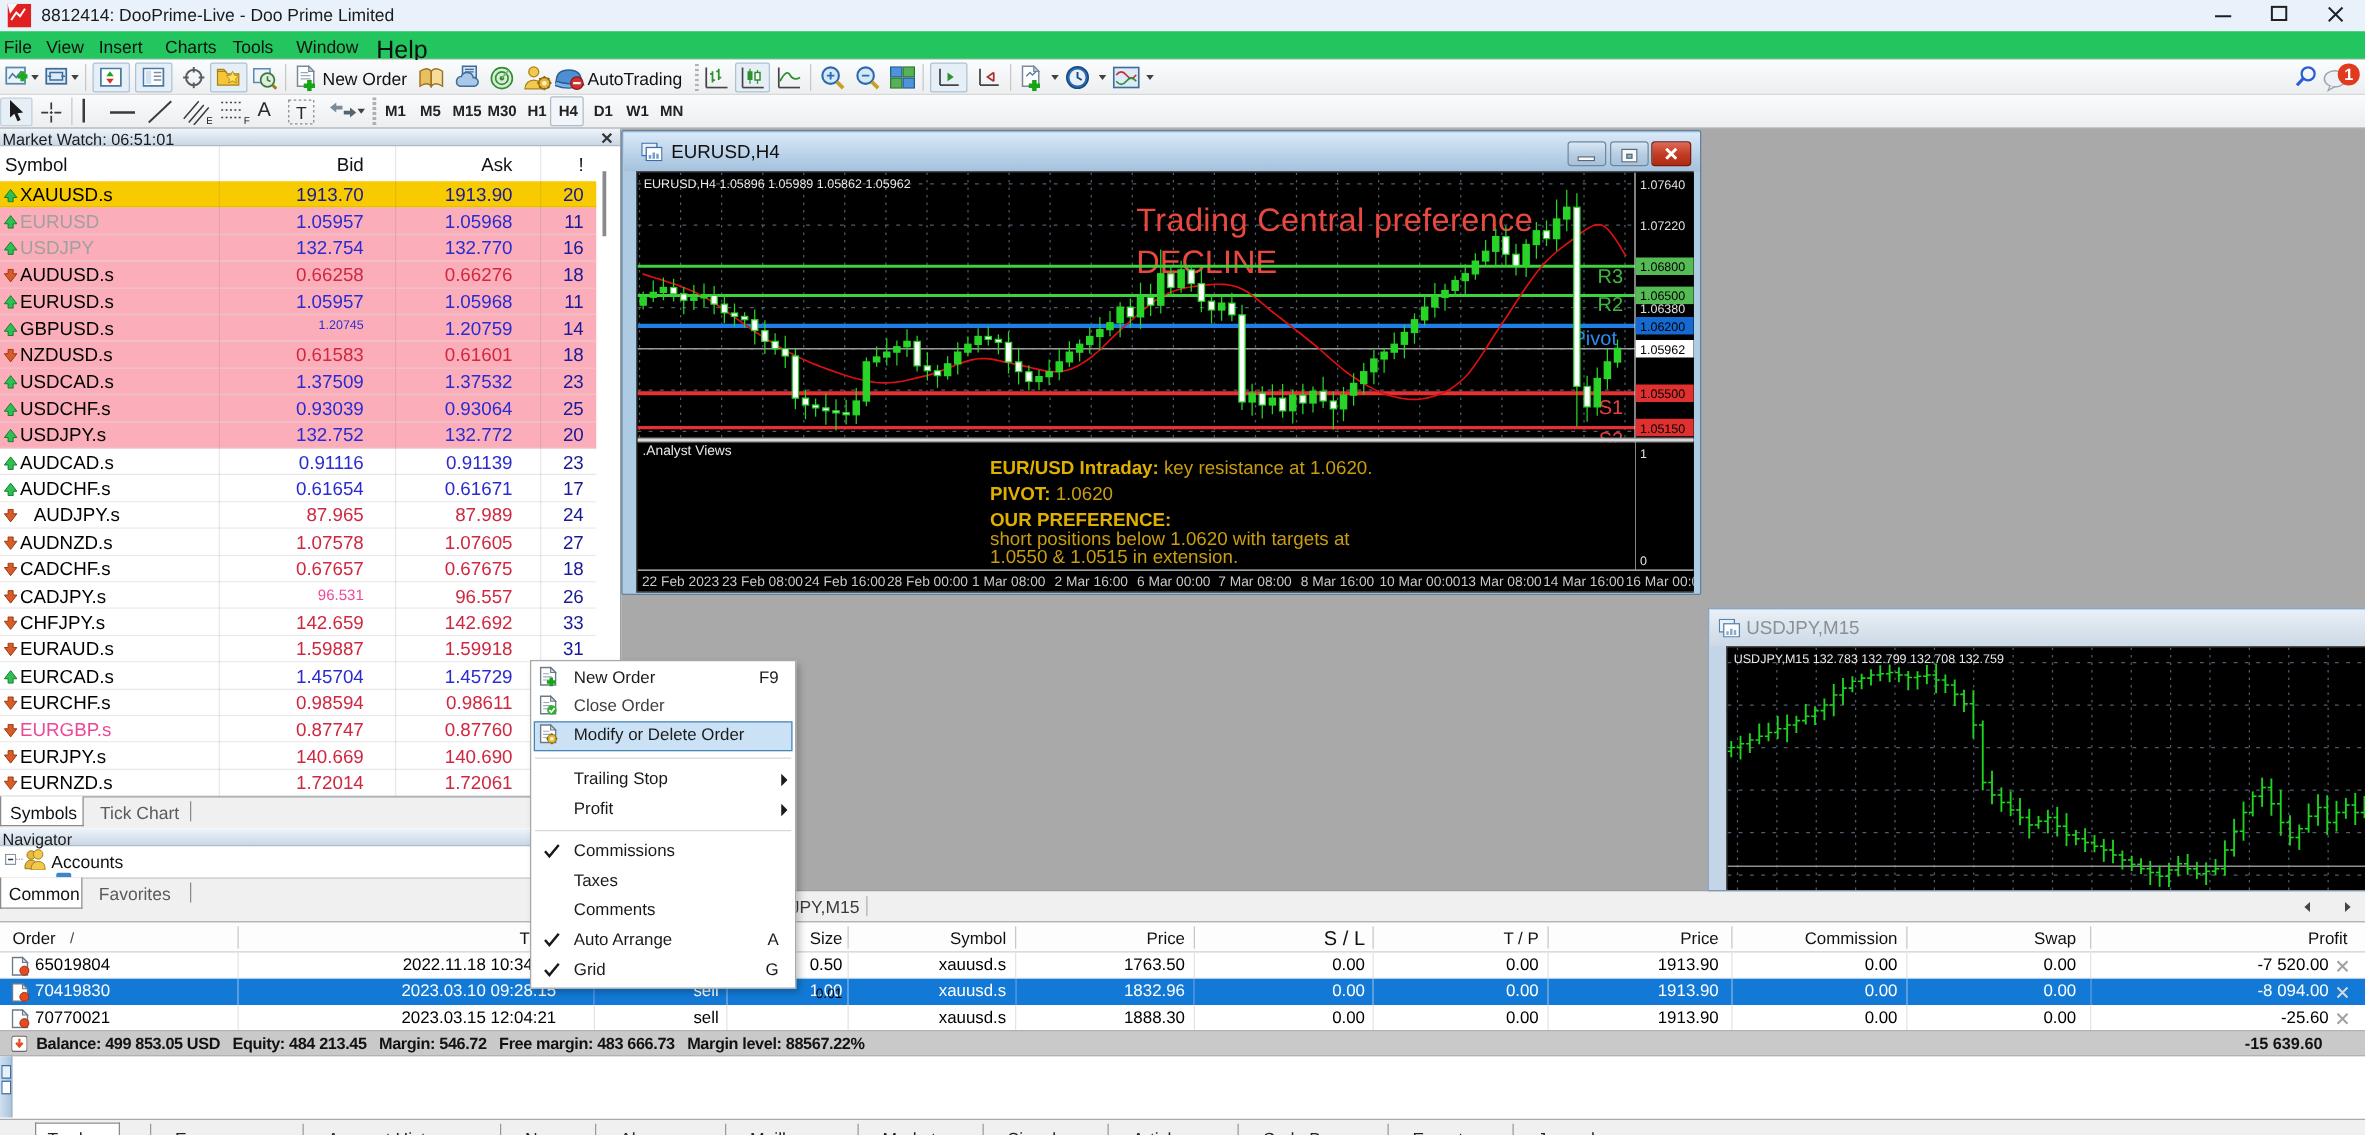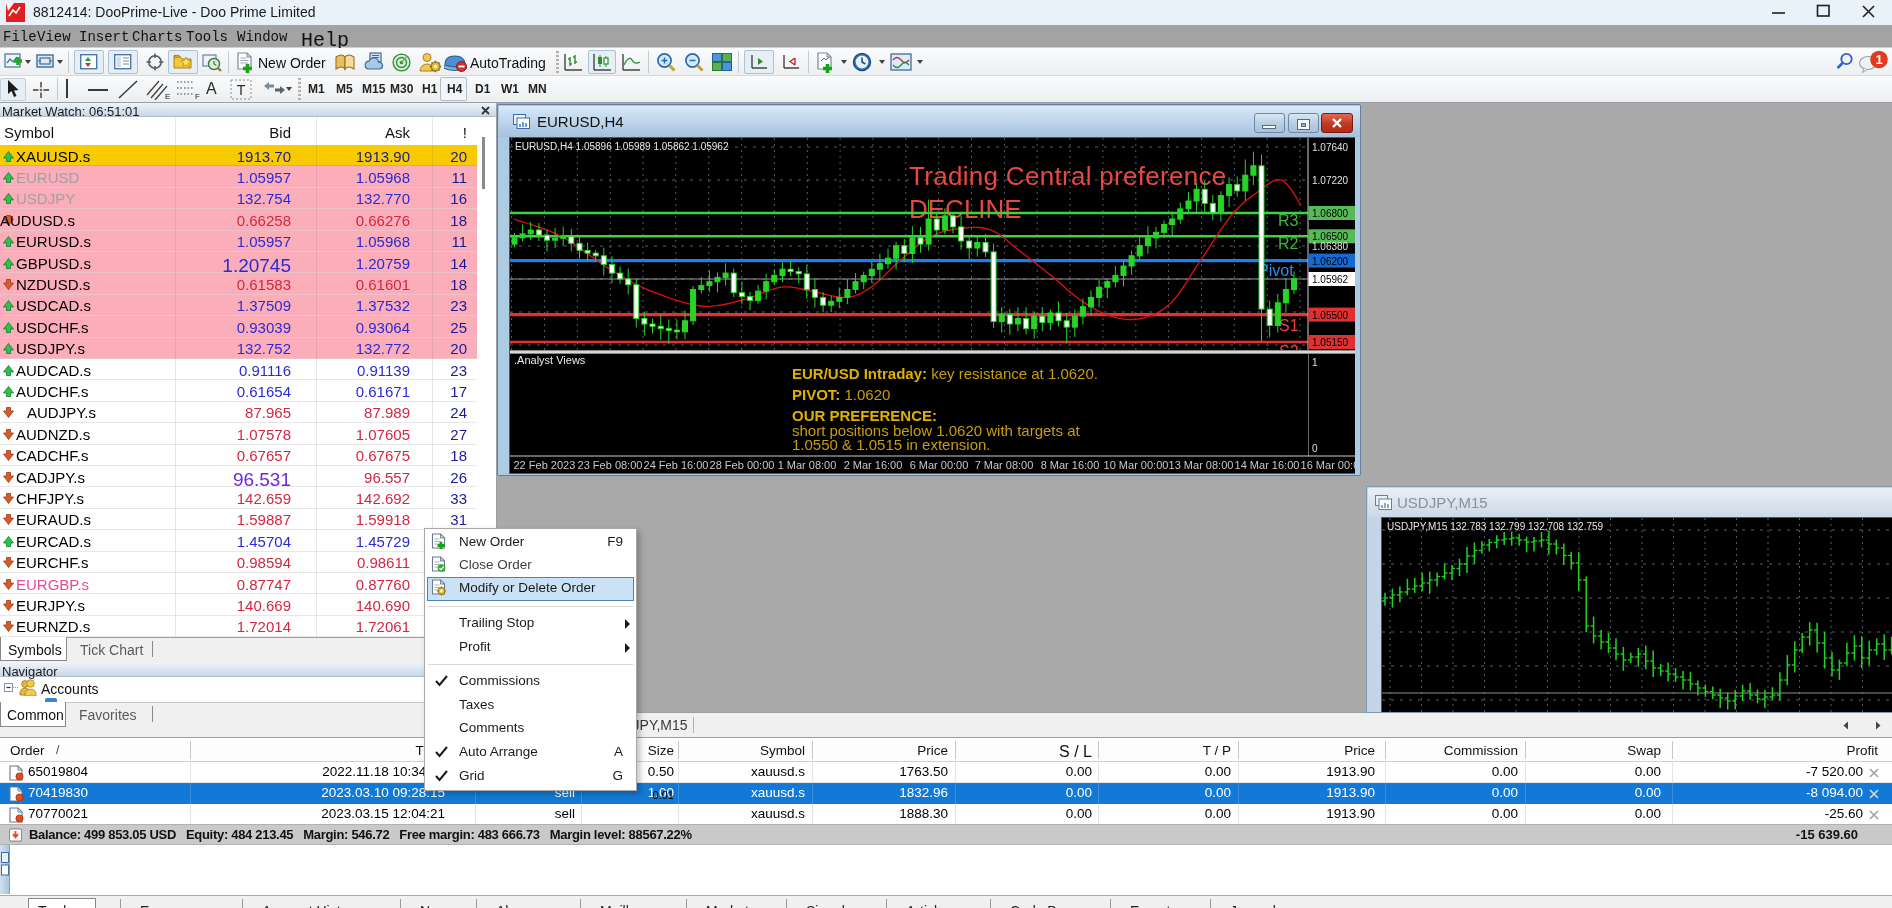--- a/index.html
+++ b/index.html
@@ -19,21 +19,21 @@
     <path d="M3 13 L7 7 L10 10 L14 4" stroke="#ffffff" stroke-width="1.6" fill="none"></path>
   </svg>
   <div class="abs" style="left:33px;top:4px;font-size:14px;color:#1a1a1a;">8812414: DooPrime-Live - Doo Prime Limited</div>
   <svg class="abs" style="left:1770px;top:4px" width="110" height="17" viewBox="0 0 110 17">
     <line x1="2" y1="9" x2="15" y2="9" stroke="#202020" stroke-width="1.6"></line>
     <rect x="47.5" y="1.5" width="11.5" height="10.5" fill="none" stroke="#202020" stroke-width="1.6"></rect>
     <path d="M93 2 L104 13 M104 2 L93 13" stroke="#202020" stroke-width="1.6"></path>
   </svg>
 </div>
 
-<div class="abs" style="left:0;top:25px;width:1892px;height:23px;background:#a3a3a3;border-bottom:1px solid #d0d0d0;font-family:Liberation Mono, monospace;">
+<div class="abs" style="left:0;top:25px;width:1892px;height:23px;background:#22c55e;border-bottom:1px solid #d0d0d0;">
   <div class="abs" style="left:3px;top:4px;font-size:14px;">File</div>
   <div class="abs" style="left:37px;top:4px;font-size:14px;">View</div>
   <div class="abs" style="left:79px;top:4px;font-size:14px;">Insert</div>
   <div class="abs" style="left:132px;top:4px;font-size:14px;">Charts</div>
   <div class="abs" style="left:186px;top:4px;font-size:14px;">Tools</div>
   <div class="abs" style="left:237px;top:4px;font-size:14px;">Window</div>
   <div class="abs" style="left:301px;top:4px;font-size:20px;">Help</div>
 </div>
 
 <div class="abs" style="left:0;top:48px;width:1892px;height:28px;background:linear-gradient(#fbfcfd,#eceef0);border-bottom:1px solid #d8d8d8;">
@@ -293,38 +293,38 @@
       <path d="M5.5 0.5 L10.5 7 L7.5 7 L7.5 10.5 L3.5 10.5 L3.5 7 L0.5 7 Z" fill="#2fc052" stroke="#157a2e" stroke-width="0.8"></path>
     </svg>
   <div class="abs" style="left:16px;top:87.3px;font-size:15px;color:#a0a0a0;">USDJPY</div>
   <div class="abs r" style="left:181px;top:87.3px;width:110px;font-size:15px;color:#2b2bd0;">132.754</div>
   <div class="abs r" style="left:300px;top:87.3px;width:110px;font-size:15px;color:#2b2bd0;">132.770</div>
   <div class="abs r" style="left:400px;top:87.3px;width:67px;font-size:15px;color:#1a1a96;">16</div>
   <div class="abs" style="left:0;top:106.2px;width:477px;height:21.4px;background:#fbaeba;border-bottom:1px solid #e9c4cb;"></div>
   <svg class="abs" style="left:3px;top:111.7px" width="11" height="11" viewBox="0 0 11 11">
       <path d="M5.5 10.5 L10.5 4 L7.5 4 L7.5 0.5 L3.5 0.5 L3.5 4 L0.5 4 Z" fill="#d85c28" stroke="#9a3a12" stroke-width="0.8"></path>
     </svg>
-  <div class="abs" style="left:0;top:108.7px;font-size:15px;color:#000000;text-align:right;">AUDUSD.s</div>
+  <div class="abs" style="left:16px;top:108.7px;font-size:15px;color:#000000;text-align:right;">AUDUSD.s</div>
   <div class="abs r" style="left:181px;top:108.7px;width:110px;font-size:15px;color:#d02840;">0.66258</div>
   <div class="abs r" style="left:300px;top:108.7px;width:110px;font-size:15px;color:#d02840;">0.66276</div>
   <div class="abs r" style="left:400px;top:108.7px;width:67px;font-size:15px;color:#1a1a96;">18</div>
   <div class="abs" style="left:0;top:127.6px;width:477px;height:21.4px;background:#fbaeba;border-bottom:1px solid #e9c4cb;"></div>
   <svg class="abs" style="left:3px;top:133.1px" width="11" height="11" viewBox="0 0 11 11">
       <path d="M5.5 0.5 L10.5 7 L7.5 7 L7.5 10.5 L3.5 10.5 L3.5 7 L0.5 7 Z" fill="#2fc052" stroke="#157a2e" stroke-width="0.8"></path>
     </svg>
   <div class="abs" style="left:16px;top:130.1px;font-size:15px;color:#000000;">EURUSD.s</div>
   <div class="abs r" style="left:181px;top:130.1px;width:110px;font-size:15px;color:#2b2bd0;">1.05957</div>
   <div class="abs r" style="left:300px;top:130.1px;width:110px;font-size:15px;color:#2b2bd0;">1.05968</div>
   <div class="abs r" style="left:400px;top:130.1px;width:67px;font-size:15px;color:#1a1a96;">11</div>
   <div class="abs" style="left:0;top:149.0px;width:477px;height:21.4px;background:#fbaeba;border-bottom:1px solid #e9c4cb;"></div>
   <svg class="abs" style="left:3px;top:154.5px" width="11" height="11" viewBox="0 0 11 11">
       <path d="M5.5 0.5 L10.5 7 L7.5 7 L7.5 10.5 L3.5 10.5 L3.5 7 L0.5 7 Z" fill="#2fc052" stroke="#157a2e" stroke-width="0.8"></path>
     </svg>
   <div class="abs" style="left:16px;top:151.5px;font-size:15px;color:#000000;">GBPUSD.s</div>
-  <div class="abs r" style="left:181px;top:151.5px;width:110px;font-size:19px;color:#2b2bd0;">1.20745</div>
+  <div class="abs r" style="left:181px;top:151.5px;width:110px;font-size:10px;color:#2b2bd0;">1.20745</div>
   <div class="abs r" style="left:300px;top:151.5px;width:110px;font-size:15px;color:#2b2bd0;">1.20759</div>
   <div class="abs r" style="left:400px;top:151.5px;width:67px;font-size:15px;color:#1a1a96;">14</div>
   <div class="abs" style="left:0;top:170.4px;width:477px;height:21.4px;background:#fbaeba;border-bottom:1px solid #e9c4cb;"></div>
   <svg class="abs" style="left:3px;top:175.9px" width="11" height="11" viewBox="0 0 11 11">
       <path d="M5.5 10.5 L10.5 4 L7.5 4 L7.5 0.5 L3.5 0.5 L3.5 4 L0.5 4 Z" fill="#d85c28" stroke="#9a3a12" stroke-width="0.8"></path>
     </svg>
   <div class="abs" style="left:16px;top:172.9px;font-size:15px;color:#000000;">NZDUSD.s</div>
   <div class="abs r" style="left:181px;top:172.9px;width:110px;font-size:15px;color:#d02840;">0.61583</div>
   <div class="abs r" style="left:300px;top:172.9px;width:110px;font-size:15px;color:#d02840;">0.61601</div>
   <div class="abs r" style="left:400px;top:172.9px;width:67px;font-size:15px;color:#1a1a96;">18</div>
@@ -390,21 +390,21 @@
     </svg>
   <div class="abs" style="left:16px;top:344.1px;font-size:15px;color:#000000;">CADCHF.s</div>
   <div class="abs r" style="left:181px;top:344.1px;width:110px;font-size:15px;color:#d02840;">0.67657</div>
   <div class="abs r" style="left:300px;top:344.1px;width:110px;font-size:15px;color:#d02840;">0.67675</div>
   <div class="abs r" style="left:400px;top:344.1px;width:67px;font-size:15px;color:#1a1a96;">18</div>
   <div class="abs" style="left:0;top:363.0px;width:477px;height:21.4px;background:#ffffff;border-bottom:1px solid #e8e8e8;"></div>
   <svg class="abs" style="left:3px;top:368.5px" width="11" height="11" viewBox="0 0 11 11">
       <path d="M5.5 10.5 L10.5 4 L7.5 4 L7.5 0.5 L3.5 0.5 L3.5 4 L0.5 4 Z" fill="#d85c28" stroke="#9a3a12" stroke-width="0.8"></path>
     </svg>
   <div class="abs" style="left:16px;top:365.5px;font-size:15px;color:#000000;">CADJPY.s</div>
-  <div class="abs r" style="left:181px;top:365.5px;width:110px;font-size:19px;color:#6d28d9;">96.531</div>
+  <div class="abs r" style="left:181px;top:365.5px;width:110px;font-size:12px;color:#ec4899;">96.531</div>
   <div class="abs r" style="left:300px;top:365.5px;width:110px;font-size:15px;color:#d02840;">96.557</div>
   <div class="abs r" style="left:400px;top:365.5px;width:67px;font-size:15px;color:#1a1a96;">26</div>
   <div class="abs" style="left:0;top:384.4px;width:477px;height:21.4px;background:#ffffff;border-bottom:1px solid #e8e8e8;"></div>
   <svg class="abs" style="left:3px;top:389.9px" width="11" height="11" viewBox="0 0 11 11">
       <path d="M5.5 10.5 L10.5 4 L7.5 4 L7.5 0.5 L3.5 0.5 L3.5 4 L0.5 4 Z" fill="#d85c28" stroke="#9a3a12" stroke-width="0.8"></path>
     </svg>
   <div class="abs" style="left:16px;top:386.9px;font-size:15px;color:#000000;">CHFJPY.s</div>
   <div class="abs r" style="left:181px;top:386.9px;width:110px;font-size:15px;color:#d02840;">142.659</div>
   <div class="abs r" style="left:300px;top:386.9px;width:110px;font-size:15px;color:#d02840;">142.692</div>
   <div class="abs r" style="left:400px;top:386.9px;width:67px;font-size:15px;color:#1a1a96;">33</div>

